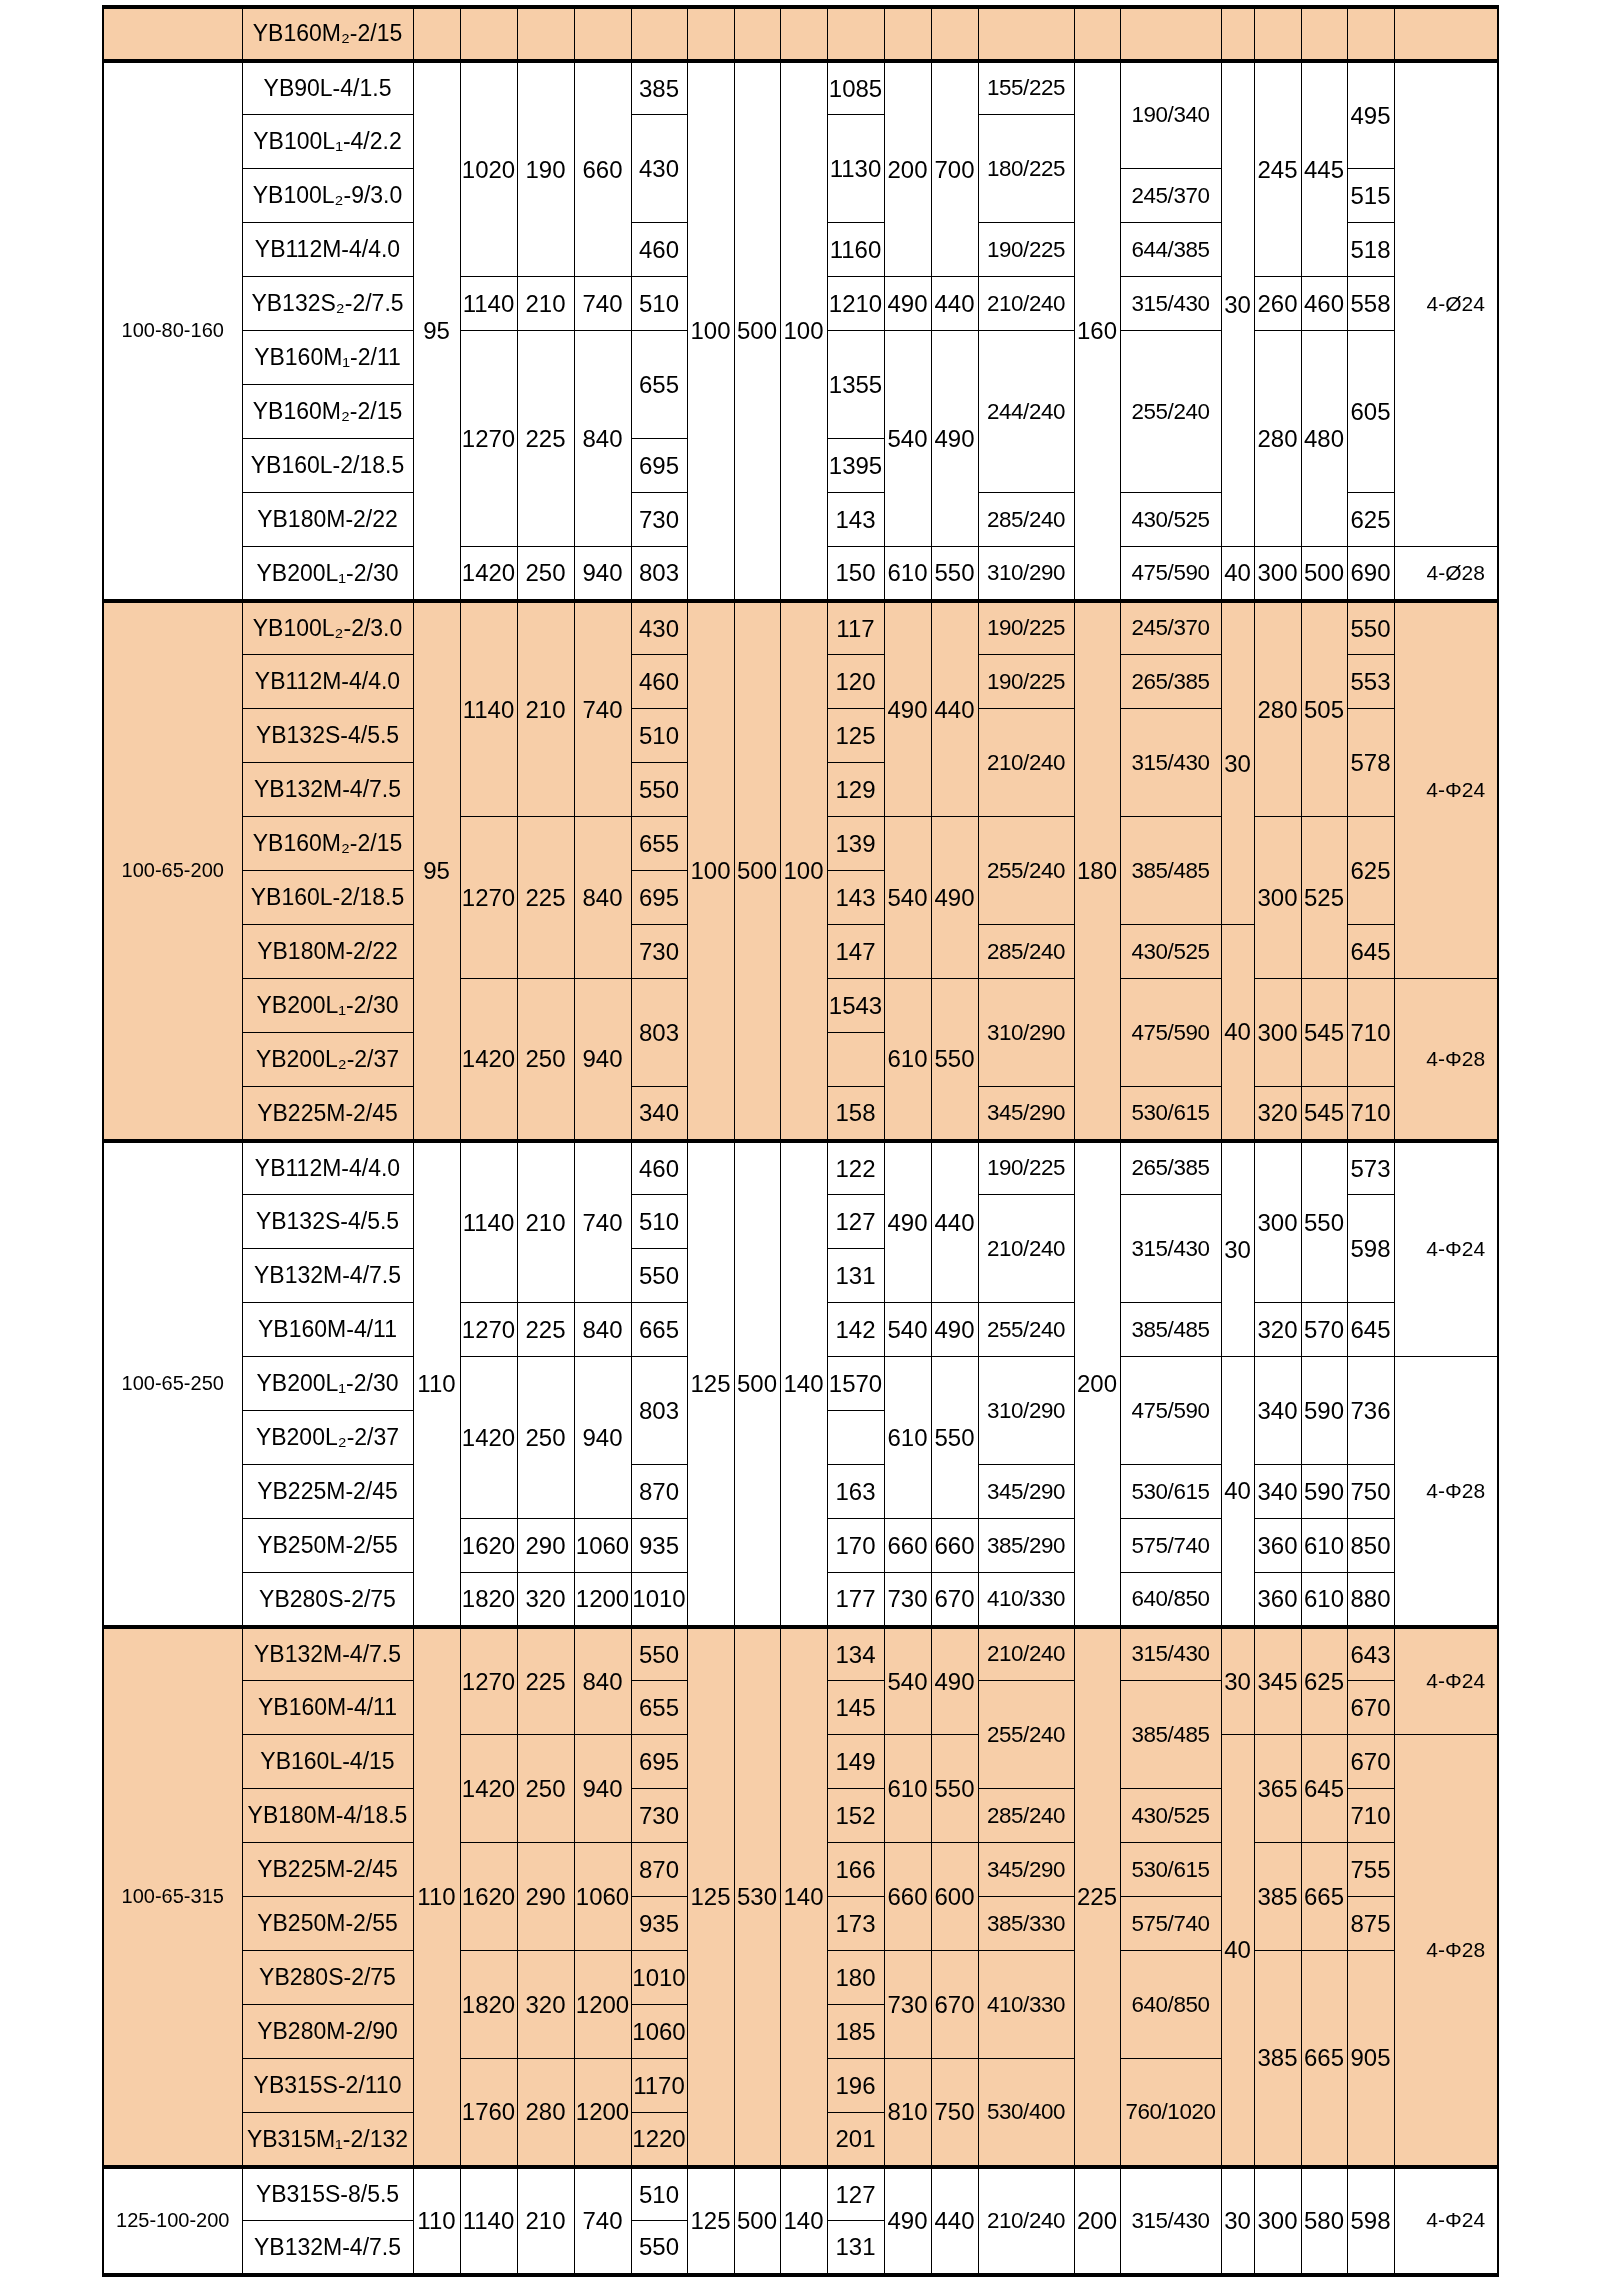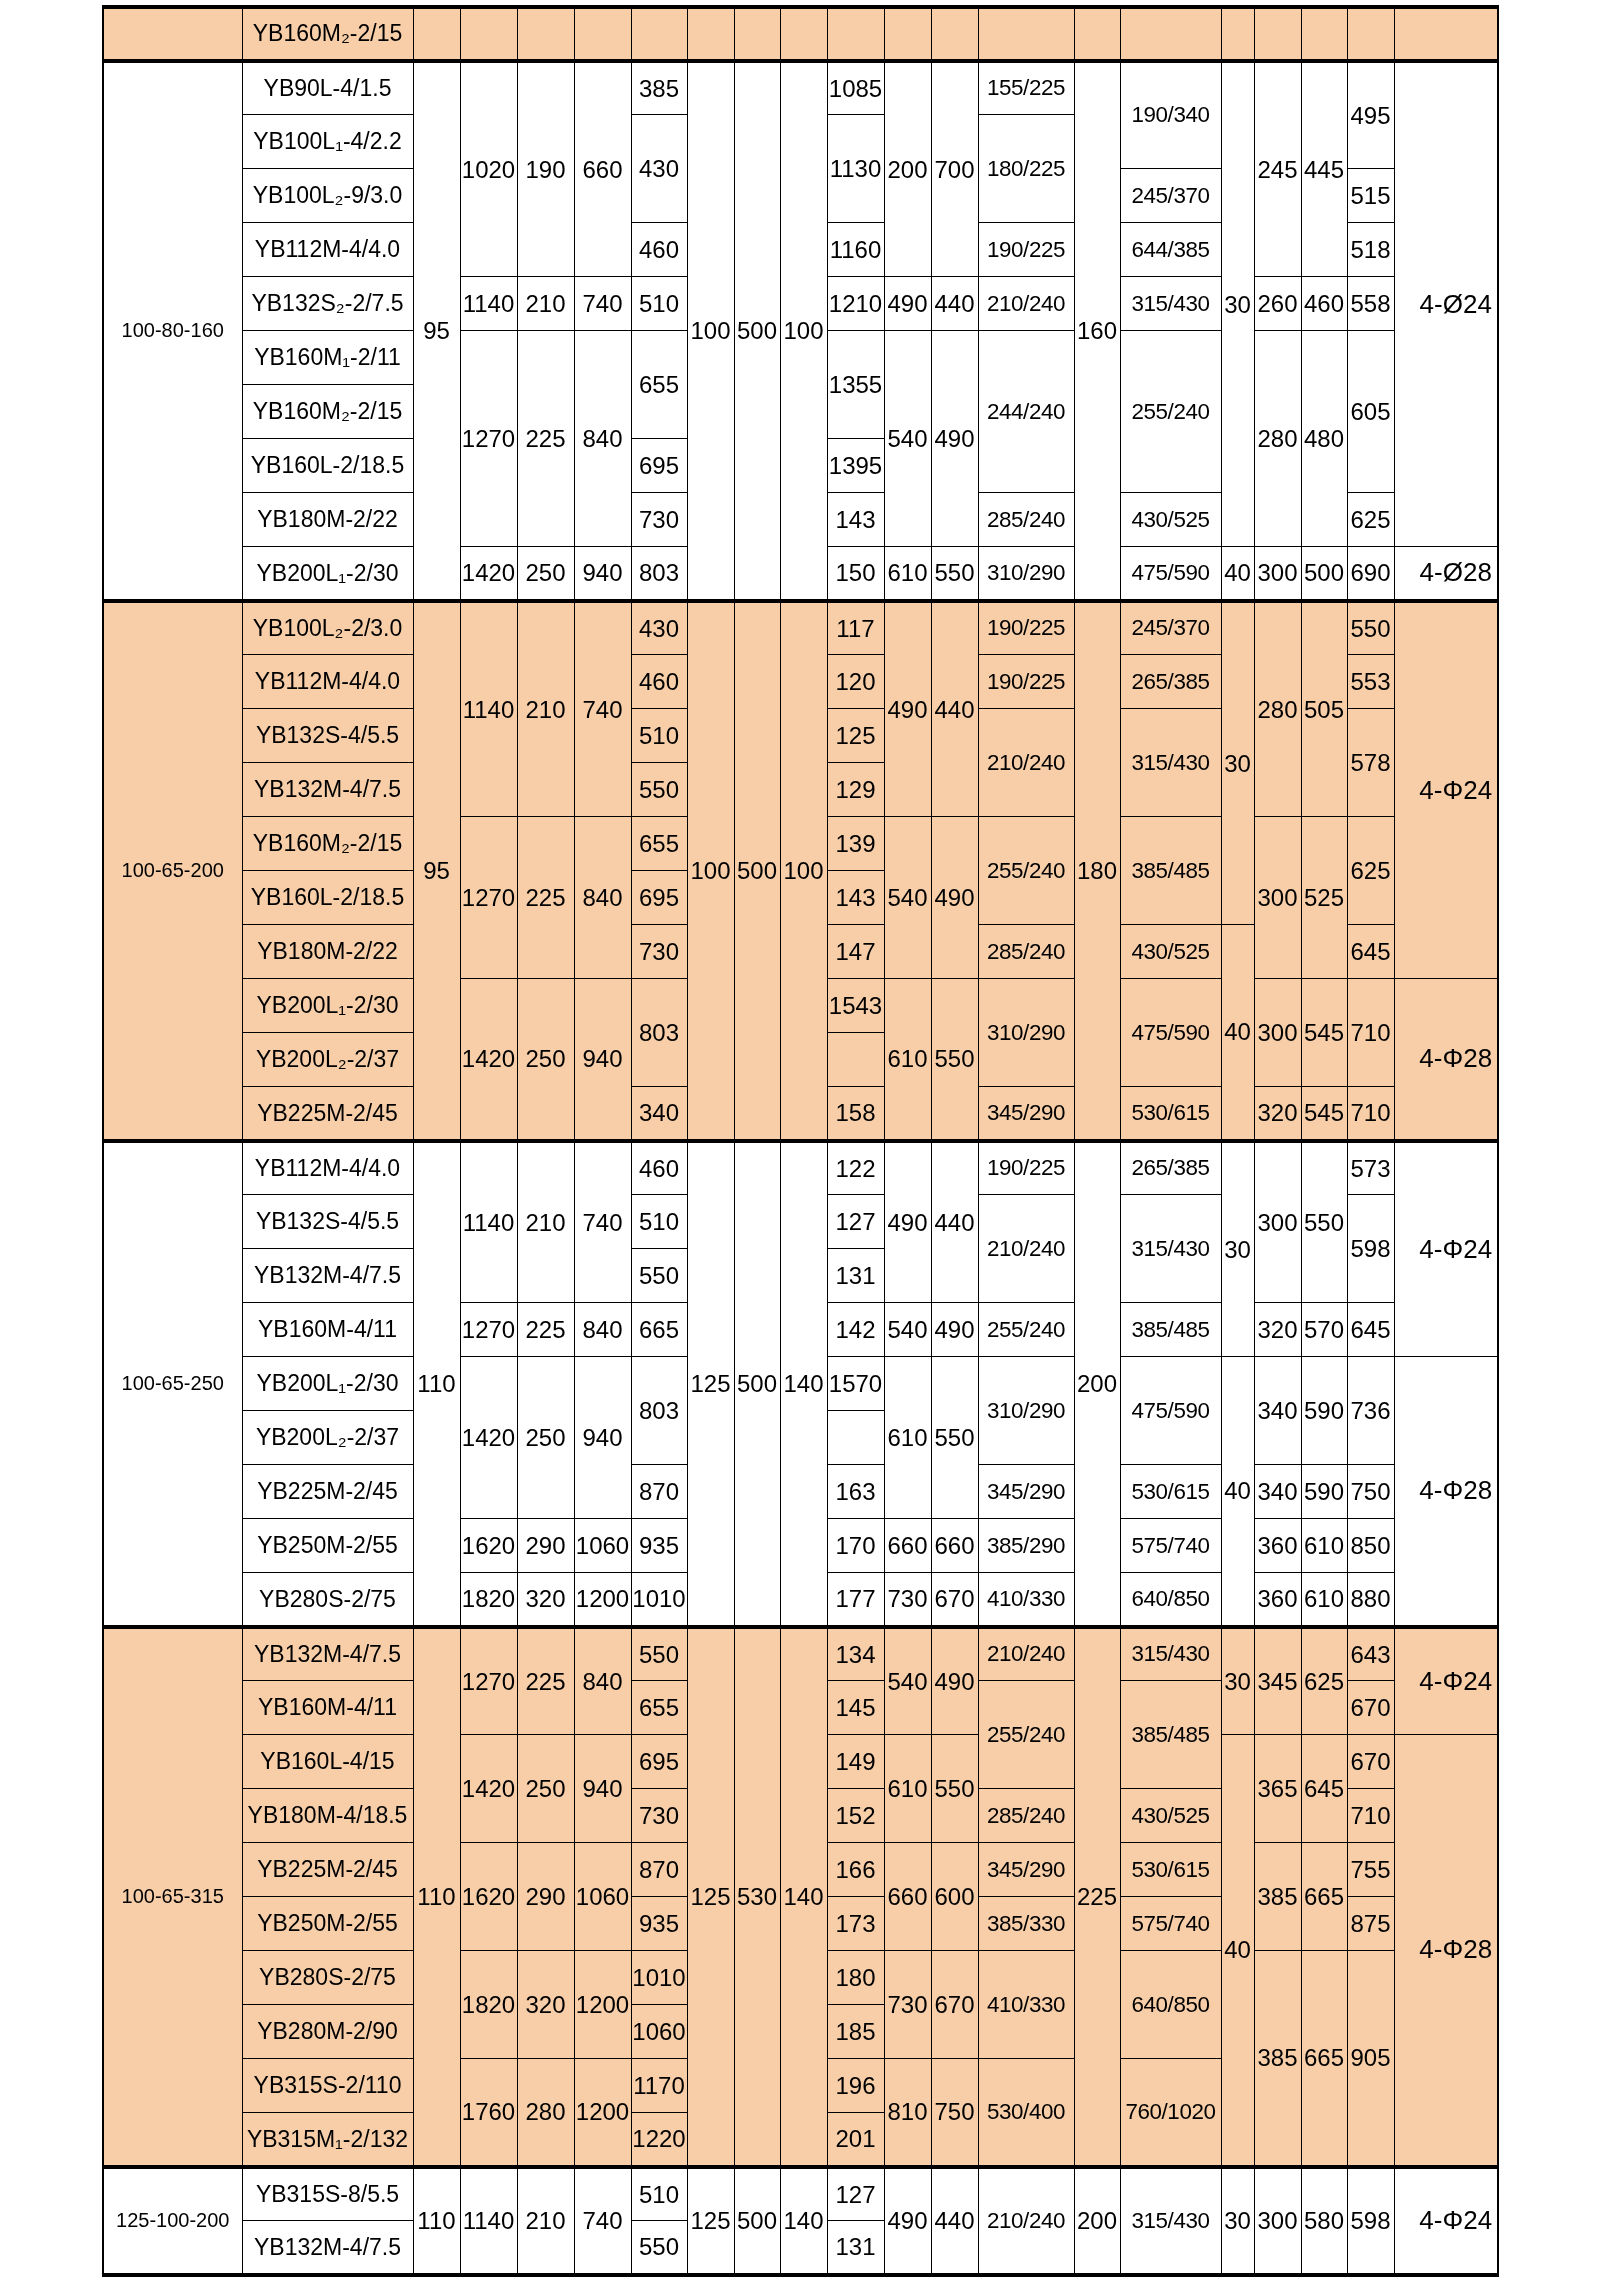--- a/index.html
+++ b/index.html
@@ -16,21 +16,21 @@
   tr{height:54px;}
   td{
     border:1.8px solid #000;text-align:center;vertical-align:middle;
     font-size:24px;line-height:1.05;padding:0;white-space:nowrap;overflow:hidden;
     background:#fff;
   }
   tbody.peach td{background:var(--peach,#F7CEA8);}
   td.c-model{font-size:23px;}
   td.c-grp{font-size:20px;}
   td.c-l,td.c-n{font-size:22.4px;letter-spacing:-0.4px;text-align:center;}
-  td.c-s{font-size:26px;padding-left:20px;}
+  td.c-s{font-size:21px;padding-left:20px;}
   
   col.w-grp{width:139px} col.w-model{width:171px} col.w-a{width:47px}
   col.w-b{width:57px}    col.w-c{width:57px}     col.w-d{width:57px}
   col.w-e{width:56px}    col.w-f{width:47px}     col.w-g{width:46px}
   col.w-h{width:47px}    col.w-i{width:57px}     col.w-j{width:47px}
   col.w-k{width:47px}    col.w-l{width:96px}    col.w-m{width:46px}
   col.w-n{width:101px}   col.w-o{width:33px}     col.w-p{width:47px}
   col.w-q{width:46px}    col.w-r{width:47px}     col.w-s{width:104px}
 </style>
 </head>

